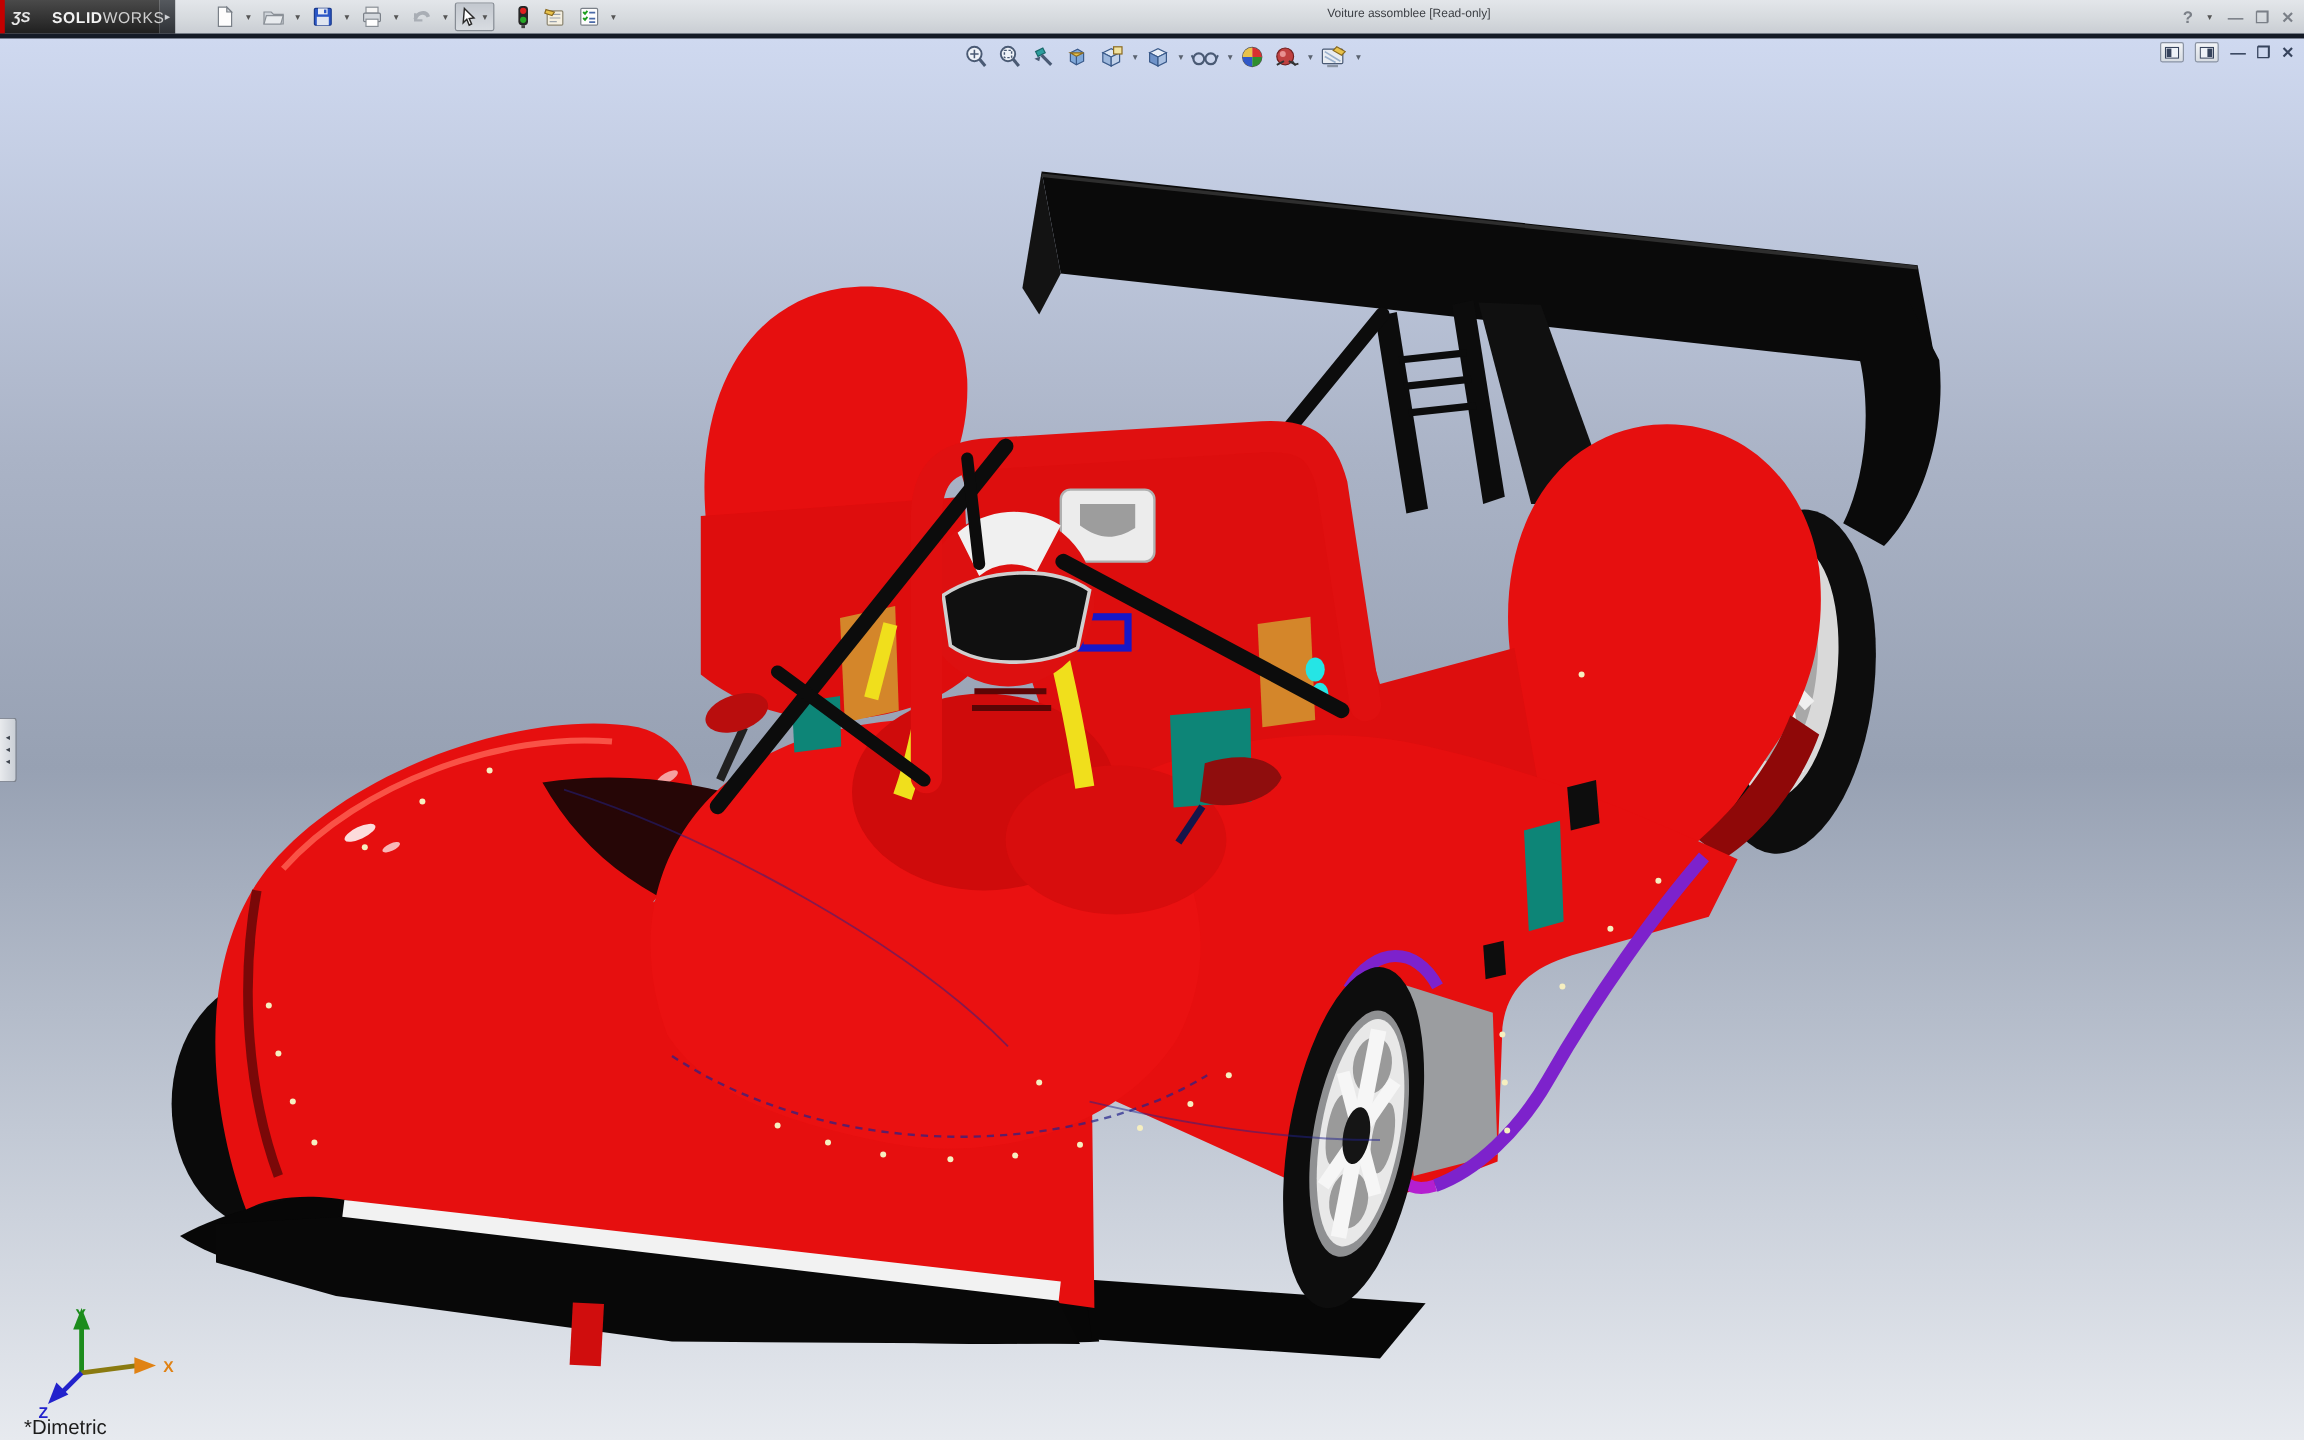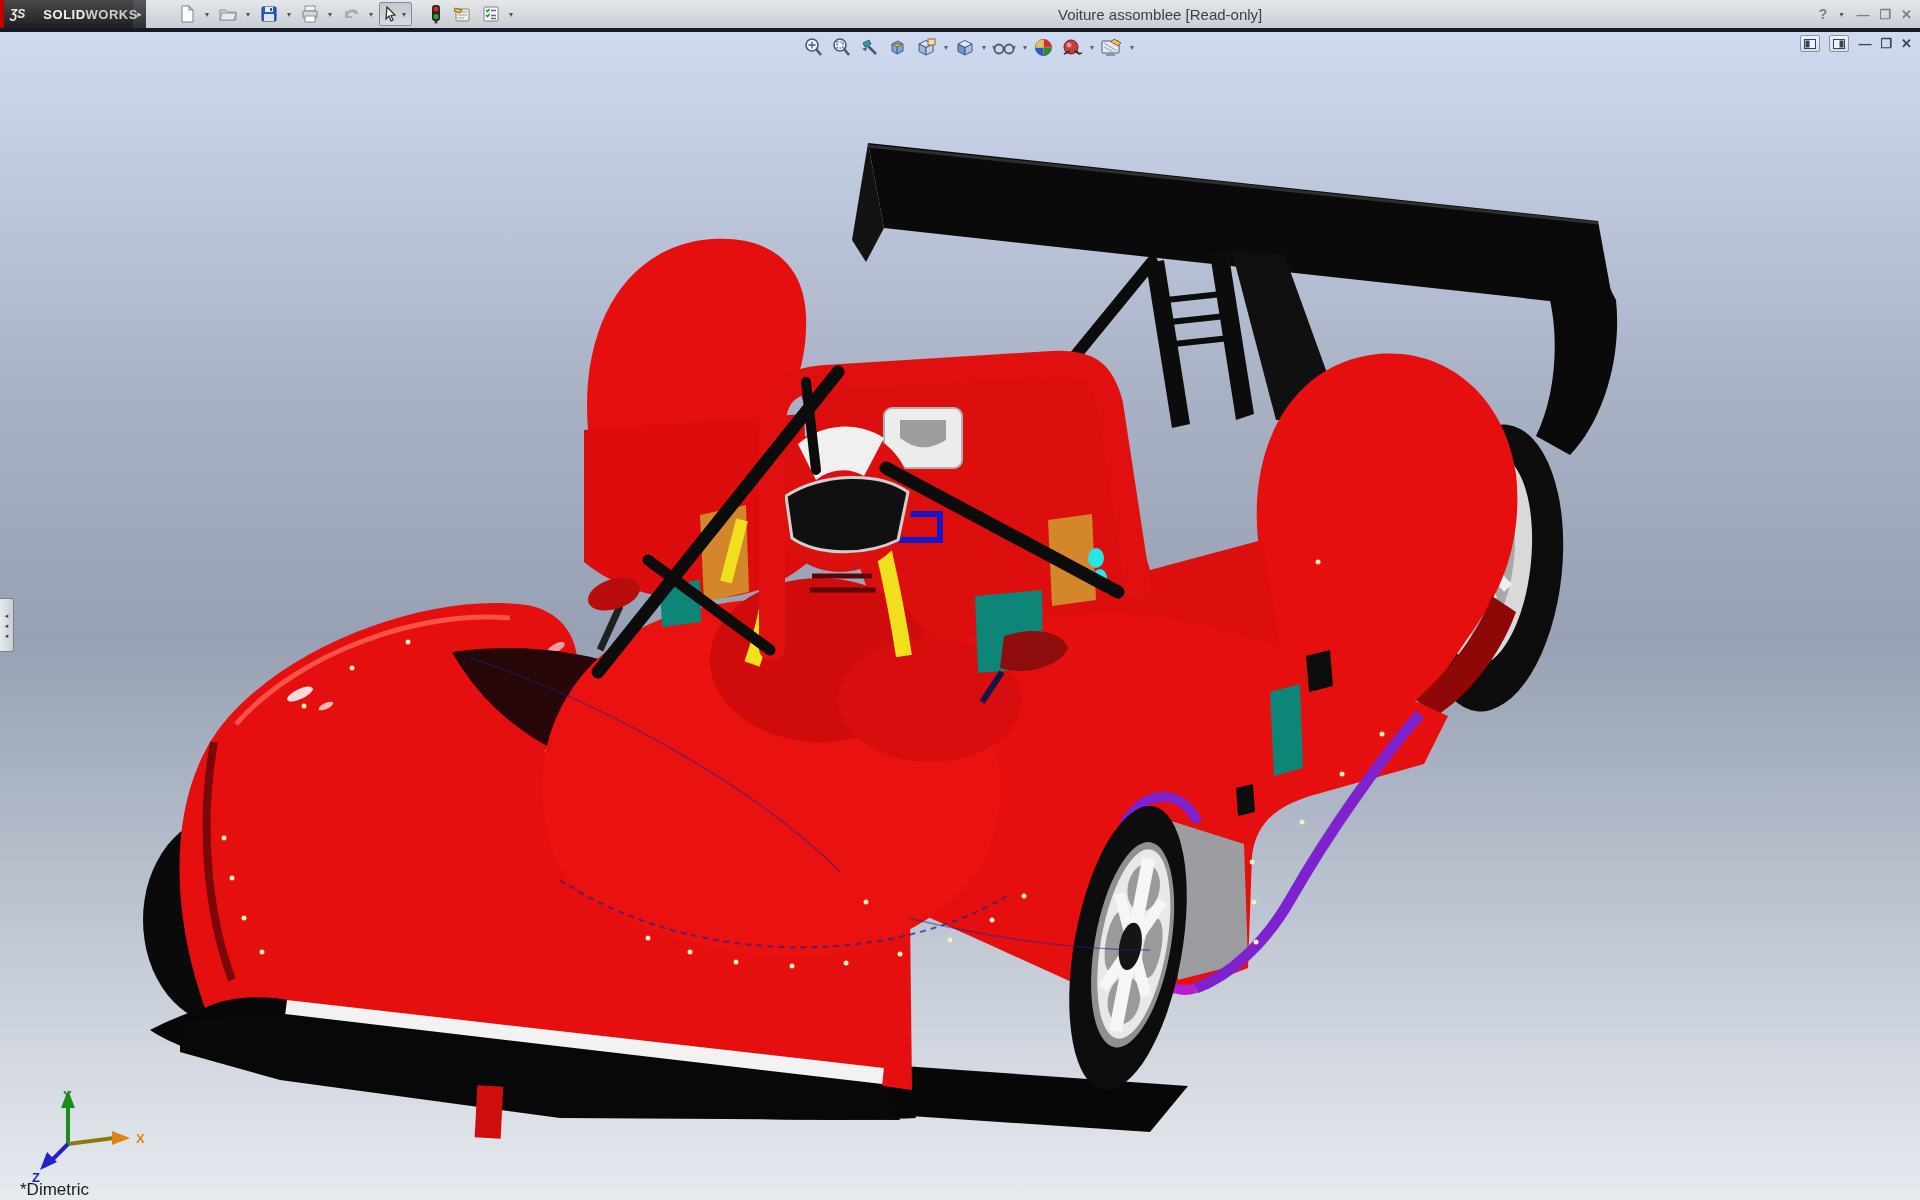--- a/index.html
+++ b/index.html
@@ -8,30 +8,30 @@
   
   .titlebar{position:absolute;left:0;top:0;width:1920px;height:28px;
     background:linear-gradient(180deg,#e3e6ea 0%,#d6dade 55%,#c9cdd3 100%);
     border-bottom:0;display:flex;align-items:center;z-index:30;}
   .titlebar-sep{position:absolute;left:0;top:28px;width:1920px;height:4px;background:#141a26;z-index:31;}
   .brand-block{height:28px;width:133px;background:linear-gradient(180deg,#4a4a4a,#1f1f1f);
     display:flex;align-items:center;padding-left:10px;box-sizing:border-box;position:relative;flex:0 0 auto;}
   .brand-stripe{position:absolute;left:0;top:0;width:4px;height:28px;background:#c40000;}
   .brand-glyph{color:#e8e8e8;font-style:italic;font-weight:700;font-size:12px;margin-right:6px;}
   .brand-bold{color:#f2f2f2;font-weight:700;font-size:13px;letter-spacing:.5px;margin-left:12px;}
-  .brand-light{color:#cfcfcf;font-weight:700;font-size:13px;letter-spacing:.5px;}
+  .brand-light{color:#cfcfcf;font-weight:400;font-size:13px;letter-spacing:.5px;}
   .brand-flyout{width:13px;height:28px;background:linear-gradient(180deg,#55595e,#2e3136);color:#cfd2d6;
     display:flex;align-items:center;justify-content:center;font-size:9px;flex:0 0 auto;}
   .tb-icons{display:flex;align-items:center;margin-left:28px;gap:3px;}
   .tb-btn{display:flex;align-items:center;padding:2px 2px;border:1px solid transparent;border-radius:2px;}
   .tb-btn.pressed{background:linear-gradient(180deg,#c3c8cf,#d8dce1);border:1px solid #868c94;}
   .tb-btn svg{display:block;}
   .dd-arrow{font-size:8px;color:#555;margin:0 3px 0 2px;}
   .tb-gap{width:8px;}
-  .win-title{position:absolute;left:1058px;top:6px;font-size:15px;color:#3c3f44;white-space:nowrap;text-align:center;}
+  .win-title{position:absolute;left:1106px;top:6px;font-size:10px;color:#3c3f44;white-space:nowrap;text-align:center;}
   .titlebar-controls{position:absolute;right:8px;top:0;height:28px;display:flex;align-items:center;gap:10px;color:#7a7f87;}
   .help-glyph{font-size:14px;font-weight:700;color:#7a7f87;}
   .tb-ctl{font-size:13px;font-weight:700;color:#7a7f87;line-height:1;}
 
   
   .viewport{position:absolute;left:0;top:32px;width:1920px;height:1168px;
     background:linear-gradient(180deg,#cfd9f0 0%,#aab3c6 30%,#97a1b3 52%,#c2c9d5 78%,#e7eaef 100%);}
   .scene{position:absolute;left:0;top:0;width:1920px;height:1168px;}
 
   

